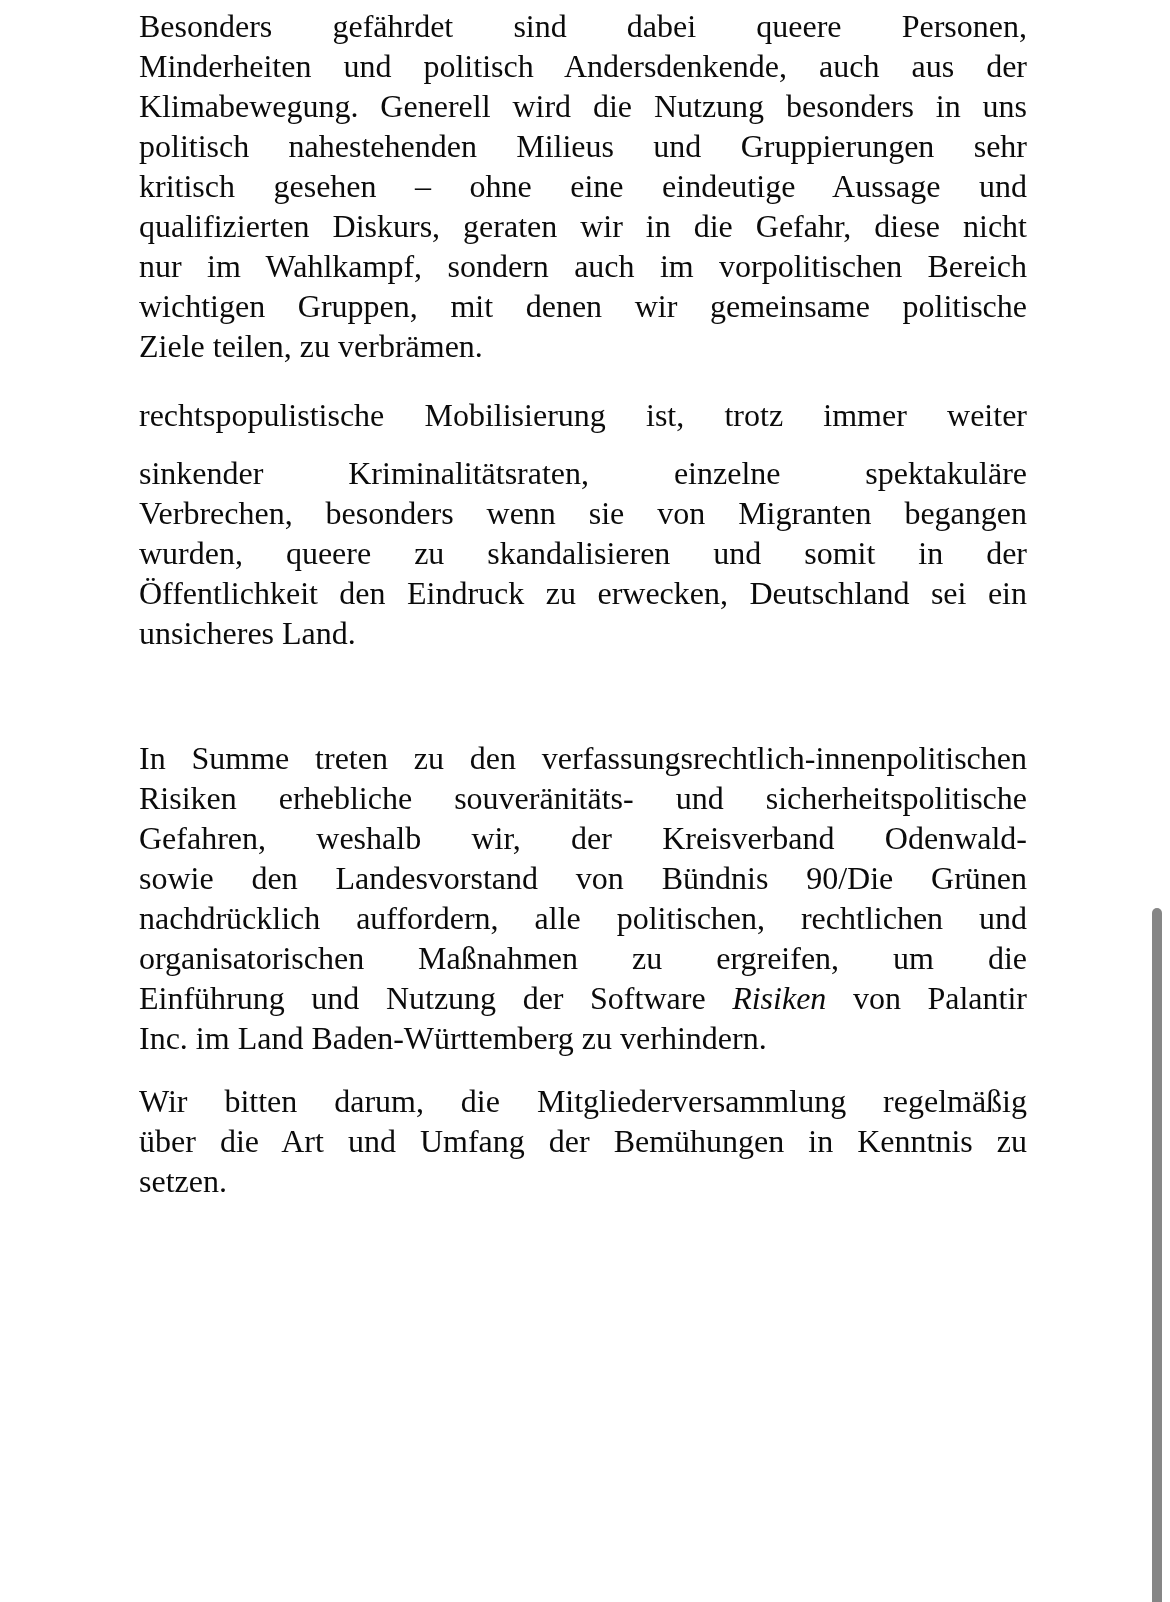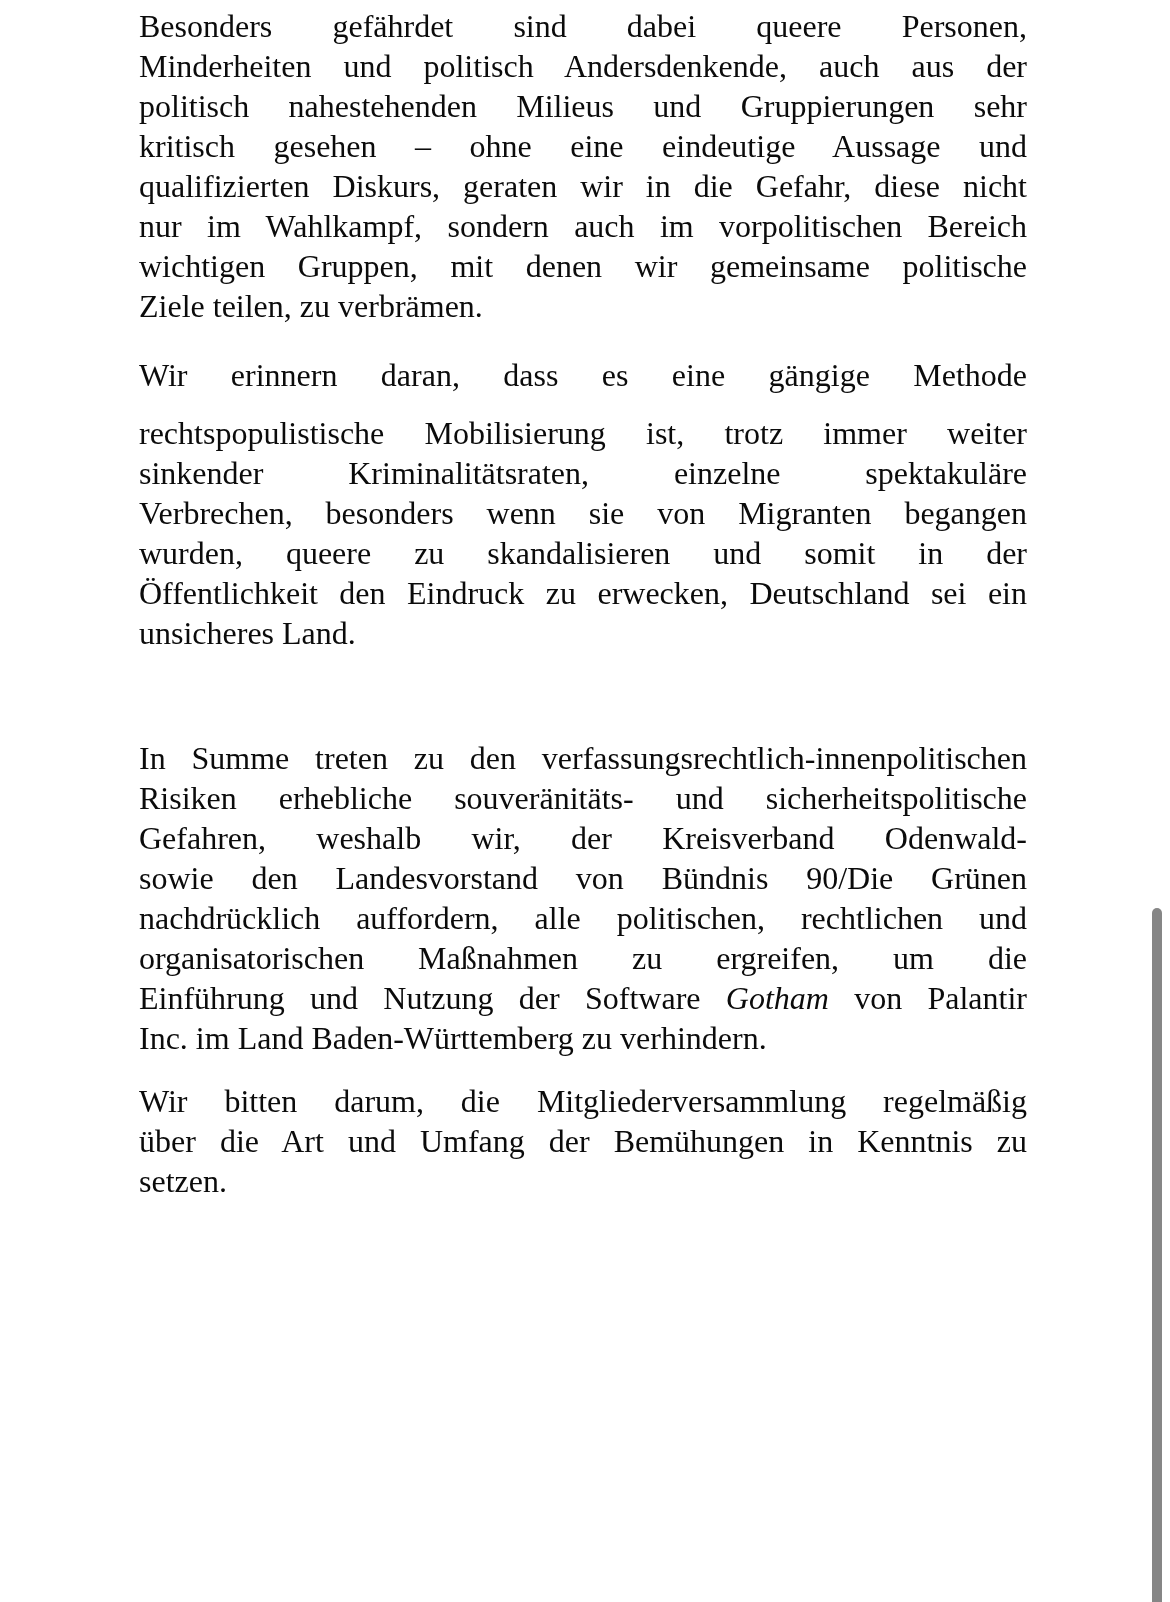--- a/index.html
+++ b/index.html
@@ -61,44 +61,44 @@
     background: #868686;
   }
 </style>
 </head>
 <body>
 
 <main class="doc-page">
     <section class="paragraph para-intro">
       <div class="line"><span class="">Besonders gefährdet sind dabei queere Personen,</span></div>
       <div class="line"><span class="">Minderheiten und politisch Andersdenkende, auch aus der</span></div>
+      <div class="line"><span class="">Klimabewegung. Generell wird die Nutzung besonders in uns</span></div>
       <div class="line"><span class="">politisch nahestehenden Milieus und Gruppierungen sehr</span></div>
       <div class="line"><span class="">kritisch gesehen – ohne eine eindeutige Aussage und</span></div>
       <div class="line"><span class="">qualifizierten Diskurs, geraten wir in die Gefahr, diese nicht</span></div>
       <div class="line"><span class="">nur im Wahlkampf, sondern auch im vorpolitischen Bereich</span></div>
       <div class="line"><span class="">wichtigen Gruppen, mit denen wir gemeinsame politische</span></div>
       <div class="line para-end"><span class="">Ziele teilen, zu verbrämen.</span></div>
     </section>
     <section class="paragraph para-methode">
-      <div class="line"><span class="">Wir erinnern daran, dass es eine gängige Methode</span></div>
       <div class="line"><span class="">rechtspopulistische Mobilisierung ist, trotz immer weiter</span></div>
       <div class="line"><span class="">sinkender Kriminalitätsraten, einzelne spektakuläre</span></div>
       <div class="line"><span class="">Verbrechen, besonders wenn sie von Migranten begangen</span></div>
       <div class="line"><span class="">wurden, queere zu skandalisieren und somit in der</span></div>
       <div class="line"><span class="">Öffentlichkeit den Eindruck zu erwecken, Deutschland sei ein</span></div>
       <div class="line para-end"><span class="">unsicheres Land.</span></div>
     </section>
     <section class="paragraph para-summe">
       <div class="line"><span class="">In Summe treten zu den verfassungsrechtlich-innenpolitischen</span></div>
       <div class="line"><span class="">Risiken erhebliche souveränitäts- und sicherheitspolitische</span></div>
       <div class="line"><span class="">Gefahren, weshalb wir, der Kreisverband Odenwald-</span></div>
       <div class="line"><span class="">sowie den Landesvorstand von </span><span class="seg-bold ">Bündnis 90/Die Grünen</span></div>
       <div class="line"><span class="">nachdrücklich auffordern, </span><span class="seg-bold ">alle politischen, rechtlichen und</span></div>
       <div class="line"><span class="seg-bold ">organisatorischen Maßnahmen zu ergreifen</span><span class="">, um die</span></div>
-      <div class="line"><span class="">Einführung und Nutzung der Software </span><span class="seg-italic ">Gotham</span><span class=""> von Palantir</span></div>
+      <div class="line"><span class="">Einführung und Nutzung der Software </span><span class="seg-italic ">Risiken</span><span class=""> von Palantir</span></div>
       <div class="line para-end"><span class="">Inc. im Land Baden-Württemberg zu verhindern.</span></div>
     </section>
     <section class="paragraph para-mitglieder">
       <div class="line"><span class="">Wir bitten darum, die Mitgliederversammlung regelmäßig</span></div>
       <div class="line"><span class="">über die Art und Umfang der Bemühungen in Kenntnis zu</span></div>
       <div class="line para-end"><span class="">setzen.</span></div>
     </section>
   </main>
 
 <div class="scrollbar-track"></div>

